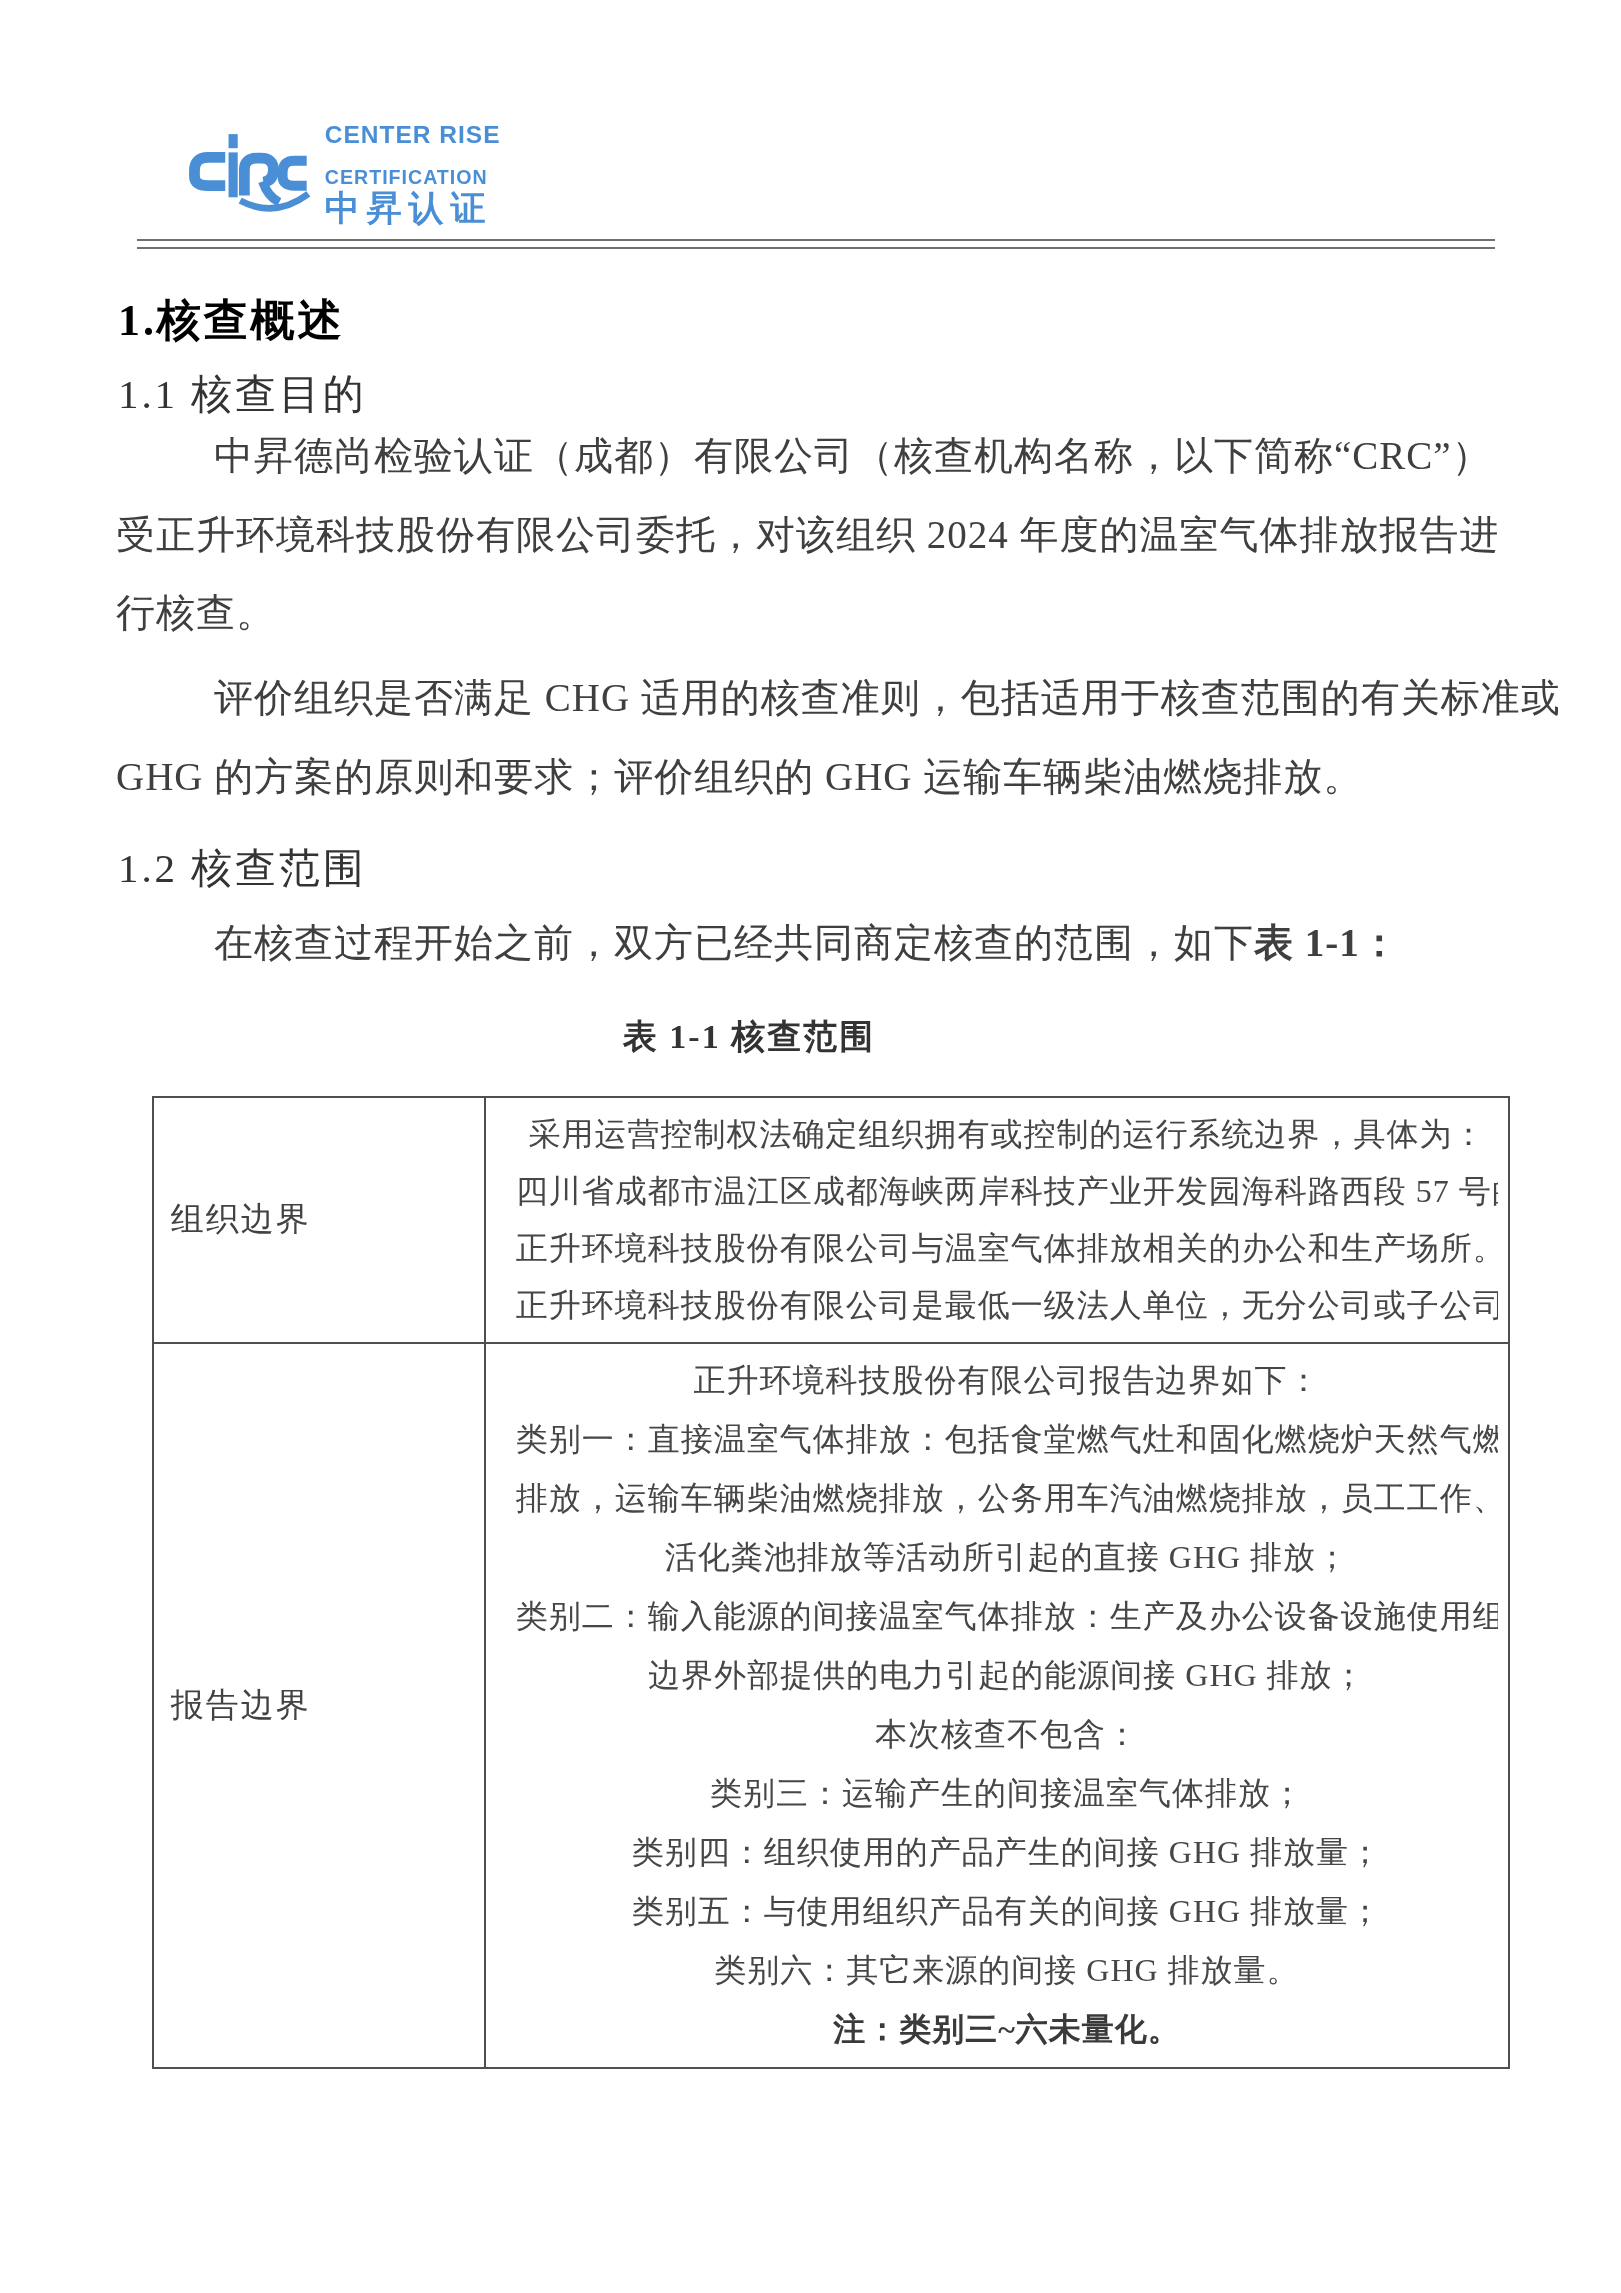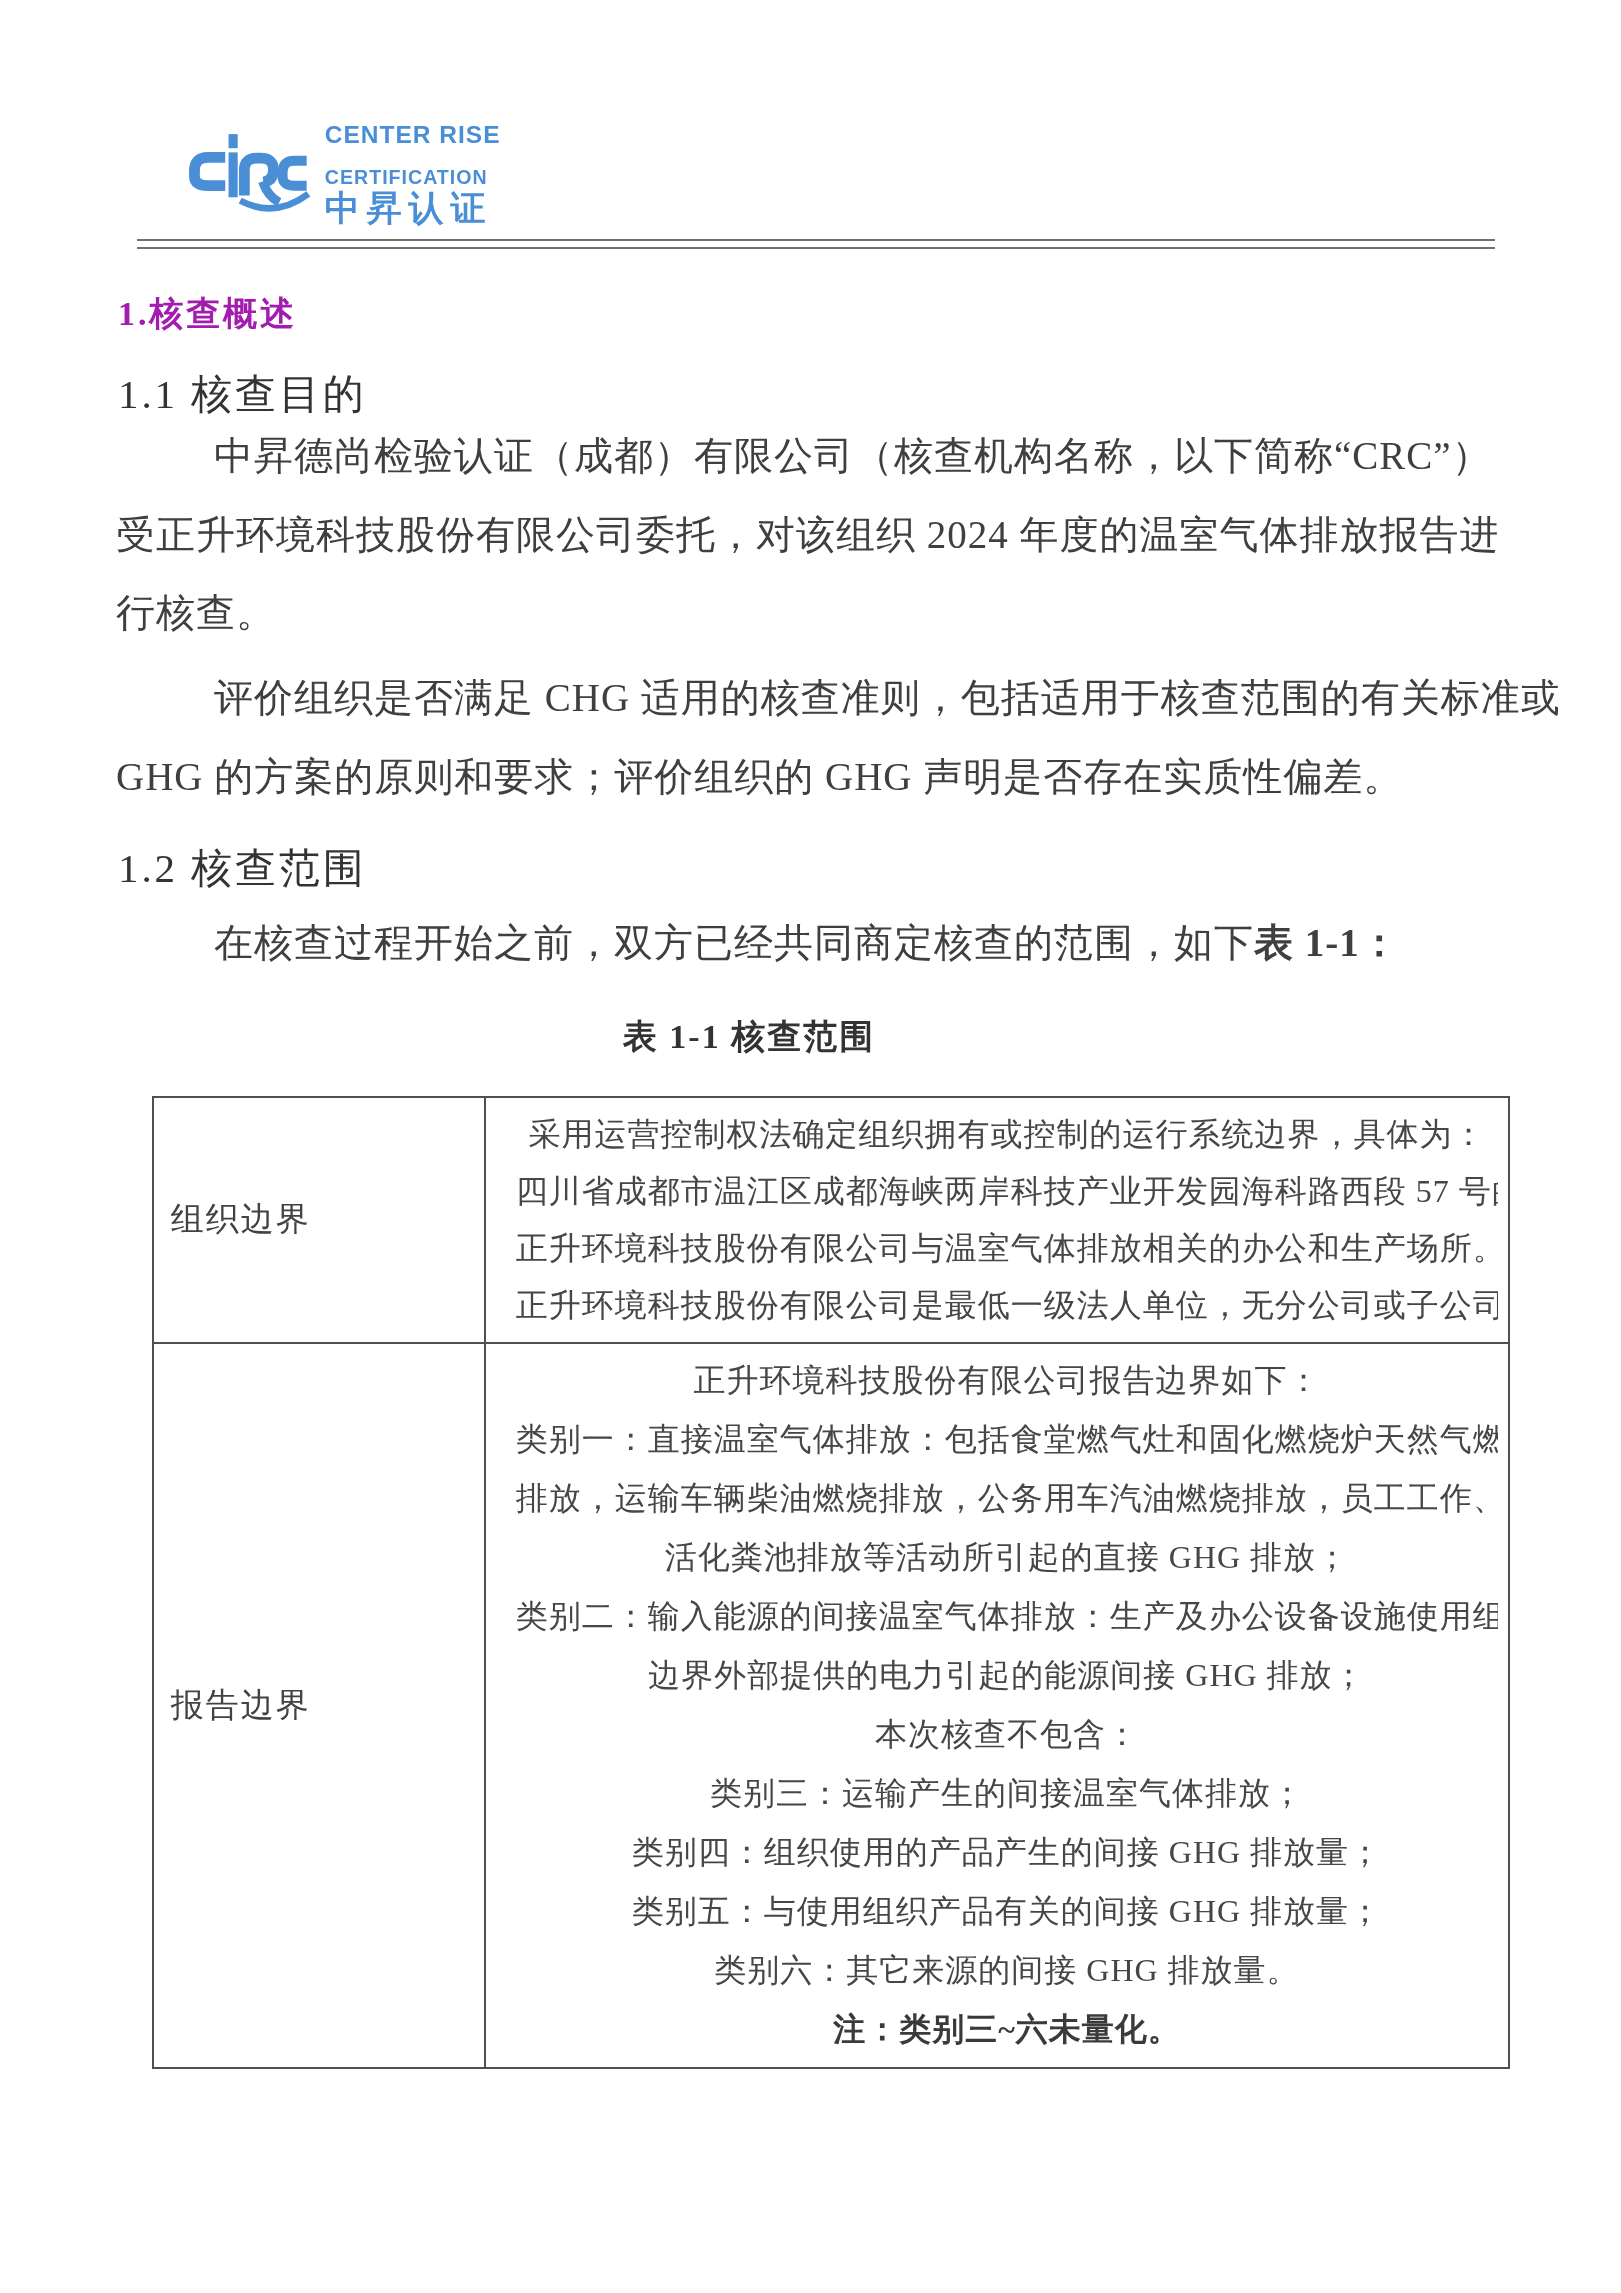--- a/index.html
+++ b/index.html
@@ -35,21 +35,21 @@
   
   .header-rule{
     position:absolute;left:137px;top:239px;width:1358px;height:5.9px;
     border-top:2.9px solid #707070;
     border-bottom:2.9px solid #707070;
   }
 
   
   .h1{
     position:absolute;left:118px;top:291px;
-    font-size:34px;font-weight:bold;color:#a21caf;letter-spacing:2.9px;
+    font-size:44px;font-weight:bold;color:#000000;letter-spacing:2.9px;
   }
   .h2{
     position:absolute;left:118px;
     font-size:41px;font-weight:normal;color:#333;letter-spacing:2.9px;
   }
   .h2-purpose{top:367px;}
   .h2-scope{top:841px;}
 
   
   .bline{
@@ -121,21 +121,21 @@
 
   <div class="h1">1.核查概述</div>
 
   <div class="h2 h2-purpose">1.1 核查目的</div>
 
   <div class="bline indent" style="top:432px">中昇德尚检验认证（成都）有限公司（核查机构名称，以下简称“CRC”）</div>
   <div class="bline" style="top:511px">受正升环境科技股份有限公司委托，对该组织 2024 年度的温室气体排放报告进</div>
   <div class="bline" style="top:589px">行核查。</div>
 
   <div class="bline indent" style="top:674px">评价组织是否满足 CHG 适用的核查准则，包括适用于核查范围的有关标准或</div>
-  <div class="bline" style="top:753px">GHG 的方案的原则和要求；评价组织的 GHG 声明是否存在实质性偏差。</div>
+  <div class="bline" style="top:753px">GHG 的方案的原则和要求；评价组织的 GHG 运输车辆柴油燃烧排放。</div>
 
   <div class="h2 h2-scope">1.2 核查范围</div>
 
   <div class="bline indent" style="top:919px">
     <span>在核查过程开始之前，双方已经共同商定核查的范围，如下</span><span class="bold">表 1-1：</span>
   </div>
 
   <div class="tcaption">表 1-1 核查范围</div>
 
   <table class="vtable">

